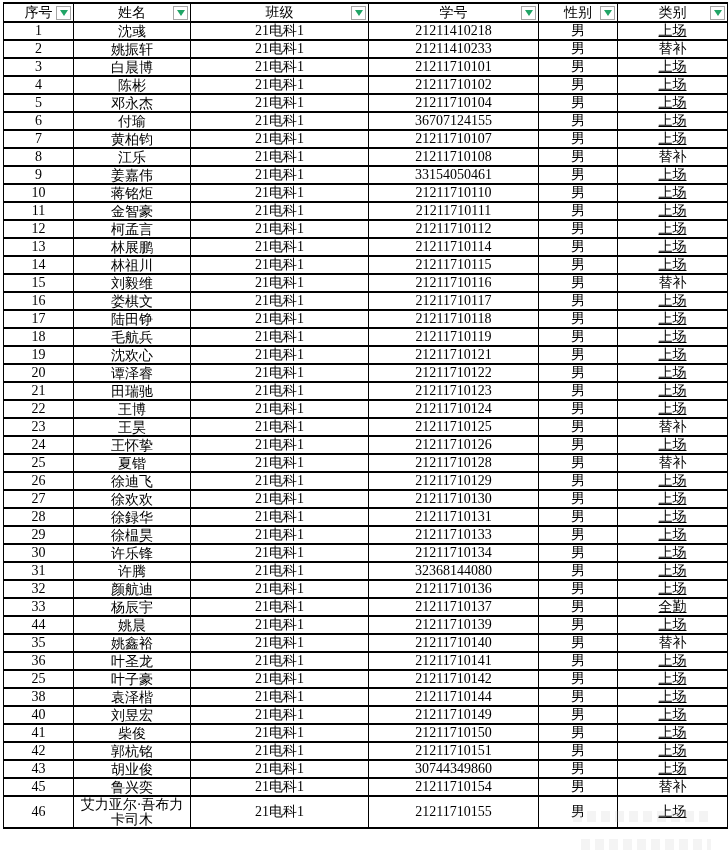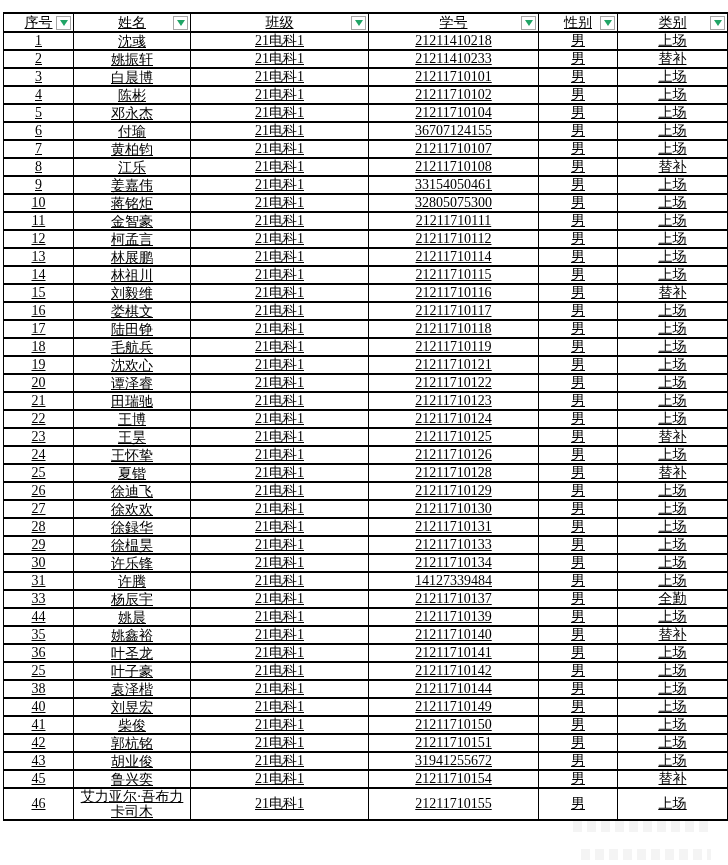--- a/index.html
+++ b/index.html
@@ -1,21 +1,21 @@
 <!DOCTYPE html>
 <html><head>
 <meta charset="utf-8">
 <style>
   html,body{margin:0;padding:0;background:#ffffff;}
   body{
     width:728px;height:865px;position:relative;overflow:hidden;
     font-family:"Liberation Serif","DejaVu Serif",serif;
     color:#000;
   }
-  .sheet{position:absolute;left:3px;top:12px;text-decoration:underline;}
+  .sheet{position:absolute;left:3px;top:2px;}
   table{border-collapse:collapse;table-layout:fixed;width:724px;}
   col.c-index{width:70px;}
   col.c-name{width:117px;}
   col.c-class{width:178px;}
   col.c-student_id{width:170px;}
   col.c-gender{width:79px;}
   col.c-category{width:110px;}
   th,td{
     border-left:1px solid #000;border-right:1px solid #000;
     border-top:2px solid #000;border-bottom:2px solid #000;
@@ -151,21 +151,21 @@
           <td class="cell-name">姜嘉伟</td>
           <td class="cell-class">21电科1</td>
           <td class="cell-student_id">33154050461</td>
           <td class="cell-gender">男</td>
           <td class="cell-category u">上场</td>
         </tr>
         <tr>
           <td class="cell-index">10</td>
           <td class="cell-name">蒋铭炬</td>
           <td class="cell-class">21电科1</td>
-          <td class="cell-student_id">32805075300</td>
+          <td class="cell-student_id">21211710110</td>
           <td class="cell-gender">男</td>
           <td class="cell-category u">上场</td>
         </tr>
         <tr>
           <td class="cell-index">11</td>
           <td class="cell-name">金智豪</td>
           <td class="cell-class">21电科1</td>
           <td class="cell-student_id">21211710111</td>
           <td class="cell-gender">男</td>
           <td class="cell-category u">上场</td>
@@ -319,21 +319,29 @@
           <td class="cell-name">许乐锋</td>
           <td class="cell-class">21电科1</td>
           <td class="cell-student_id">21211710134</td>
           <td class="cell-gender">男</td>
           <td class="cell-category u">上场</td>
         </tr>
         <tr>
           <td class="cell-index">31</td>
           <td class="cell-name">许腾</td>
           <td class="cell-class">21电科1</td>
-          <td class="cell-student_id">14127339484</td>
+          <td class="cell-student_id">32368144080</td>
+          <td class="cell-gender">男</td>
+          <td class="cell-category u">上场</td>
+        </tr>
+        <tr>
+          <td class="cell-index">32</td>
+          <td class="cell-name">颜航迪</td>
+          <td class="cell-class">21电科1</td>
+          <td class="cell-student_id">21211710136</td>
           <td class="cell-gender">男</td>
           <td class="cell-category u">上场</td>
         </tr>
         <tr>
           <td class="cell-index">33</td>
           <td class="cell-name">杨辰宇</td>
           <td class="cell-class">21电科1</td>
           <td class="cell-student_id">21211710137</td>
           <td class="cell-gender">男</td>
           <td class="cell-category u">全勤</td>
@@ -399,21 +407,21 @@
           <td class="cell-name">郭杭铭</td>
           <td class="cell-class">21电科1</td>
           <td class="cell-student_id">21211710151</td>
           <td class="cell-gender">男</td>
           <td class="cell-category u">上场</td>
         </tr>
         <tr>
           <td class="cell-index">43</td>
           <td class="cell-name">胡业俊</td>
           <td class="cell-class">21电科1</td>
-          <td class="cell-student_id">31941255672</td>
+          <td class="cell-student_id">30744349860</td>
           <td class="cell-gender">男</td>
           <td class="cell-category u">上场</td>
         </tr>
         <tr>
           <td class="cell-index">45</td>
           <td class="cell-name">鲁兴奕</td>
           <td class="cell-class">21电科1</td>
           <td class="cell-student_id">21211710154</td>
           <td class="cell-gender">男</td>
           <td class="cell-category">替补</td>

